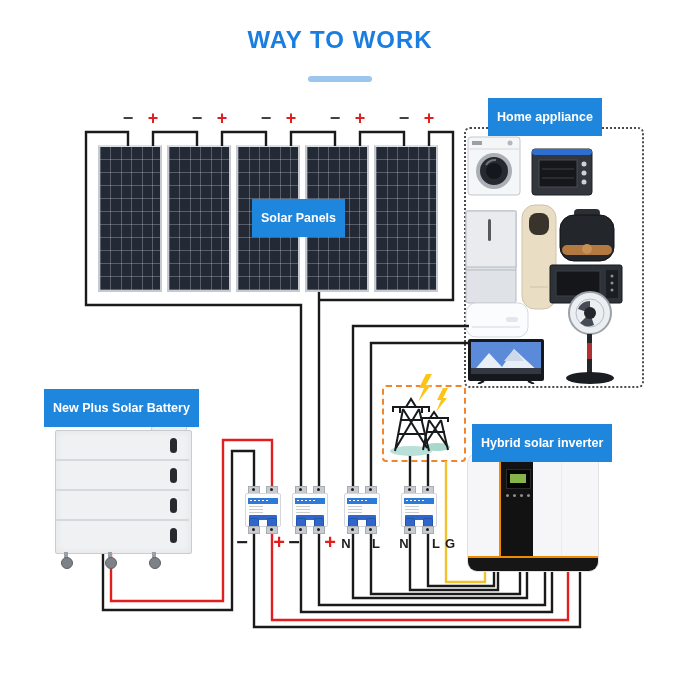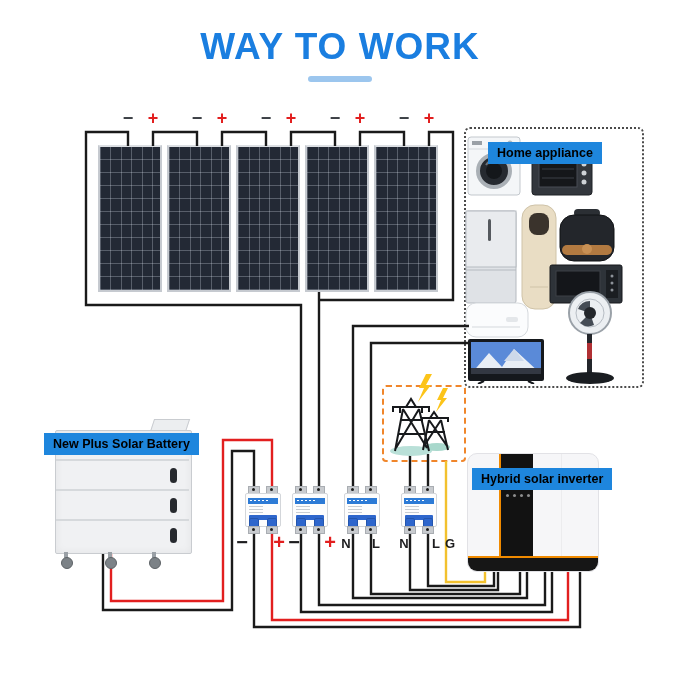--- a/index.html
+++ b/index.html
@@ -1,25 +1,25 @@
 <!DOCTYPE html>
 <html><head>
 <meta charset="utf-8">
 <style>
   html,body{margin:0;padding:0;background:#fff;}
   #stage{position:relative;width:680px;height:680px;background:#fff;overflow:hidden;
          font-family:"Liberation Sans",sans-serif;}
   
   .title{position:absolute;top:26px;left:0;right:0;text-align:center;
-         font-size:37px;font-weight:bold;color:#1a7ee0;letter-spacing:1px;}
+         font-size:24px;font-weight:bold;color:#1a7ee0;letter-spacing:1px;}
   .title-underline{position:absolute;top:76px;left:308px;width:64px;height:6px;
          background:#9cc6ee;border-radius:3px;}
   
-  .tag{position:absolute;background:#1e86dd;color:#000000;font-weight:bold;
-       font-size:12.5px;padding:4px 9px;white-space:nowrap;z-index:6;margin-top:44px;}
+  .tag{position:absolute;background:#1e86dd;color:#ffffff;font-weight:bold;
+       font-size:12.5px;padding:12px 9px;white-space:nowrap;z-index:6;}
   
   .panel{position:absolute;top:145px;width:64px;height:147px;background:#232935;
          border:2px solid #c6cad0;border-top-color:#dcdfe3;box-sizing:border-box;z-index:2;}
   .panel-cells{width:100%;height:100%;
      background-image:repeating-linear-gradient(90deg,rgba(225,232,244,.28) 0 1px,transparent 1px 10.5px),
                       repeating-linear-gradient(0deg,rgba(225,232,244,.28) 0 1px,transparent 1px 13px);}
   .t{position:absolute;top:108px;width:18px;margin-left:-9px;text-align:center;
      font-weight:bold;font-size:18px;z-index:2;}
   .t.m{color:#3c4046}.t.p{color:#e21f1f}
   
@@ -229,20 +229,21 @@
         <path d="M392,407 H430 M393,407 v5 M429,407 v5 M400,407 v6 M422,407 v6 M406,407 l5,-8 l5,8"></path>
         <path d="M403,409 L395,451 M419,409 L429,451 M401,420 H421 M398,434 H424 M403,409 L427,448 M419,409 L396,448"></path>
         <path d="M421,418 H449 M422,418 v4 M448,418 v4 M430,418 l4,-6 l4,6"></path>
         <path d="M429,420 L423,450 M441,420 L448,450 M427,432 H445 M429,420 L447,446 M441,420 L424,446"></path>
       </g>
       <path d="M426,374 l-7,14 5,0 -6,14 13,-17 -5,0 6,-11 z" fill="#fcc419"></path>
       <path d="M443,388 l-6,12 4,0 -5,12 11,-14 -4,0 5,-10 z" fill="#fcc419"></path>
     </g>
   </svg>
 
+  <div class="tag" style="left:252px;top:199px">Solar Panels</div>
   <div class="tag" style="left:488px;top:98px">Home appliance</div>
   <div class="tag" style="left:472px;top:424px">Hybrid solar inverter</div>
   <div class="tag" style="left:44px;top:389px">New Plus Solar Battery</div>
 
   <div class="battery">
     <div class="bat-notch"></div>
     <div class="bat-body">
       <div class="bat-mod" style="top:0">
           <div class="bat-btn"></div>
         </div>

